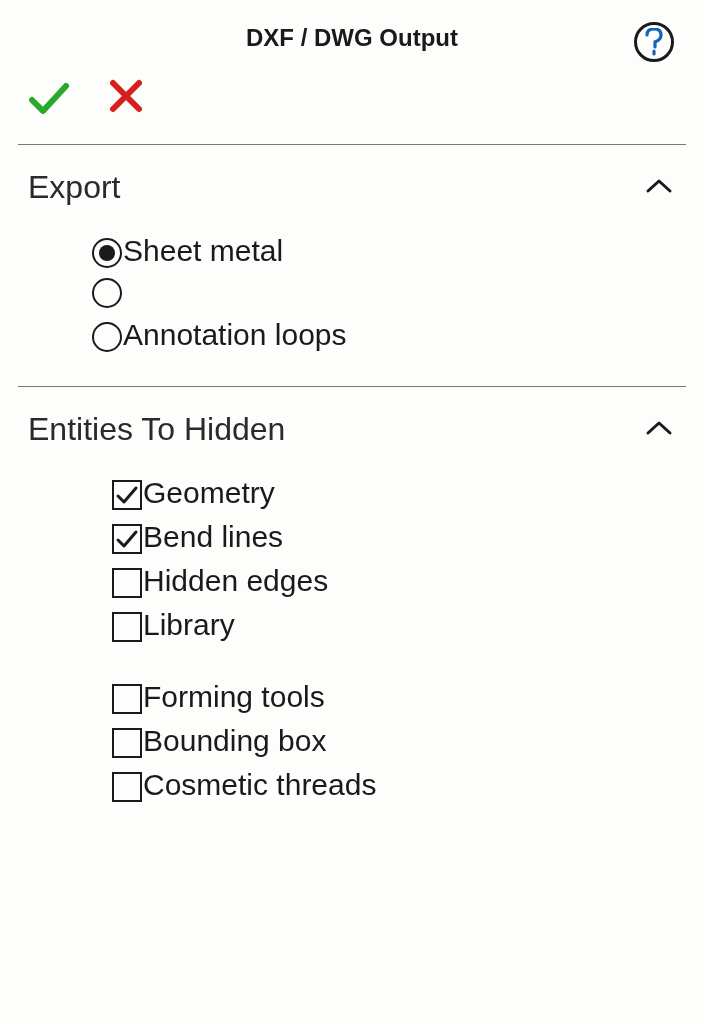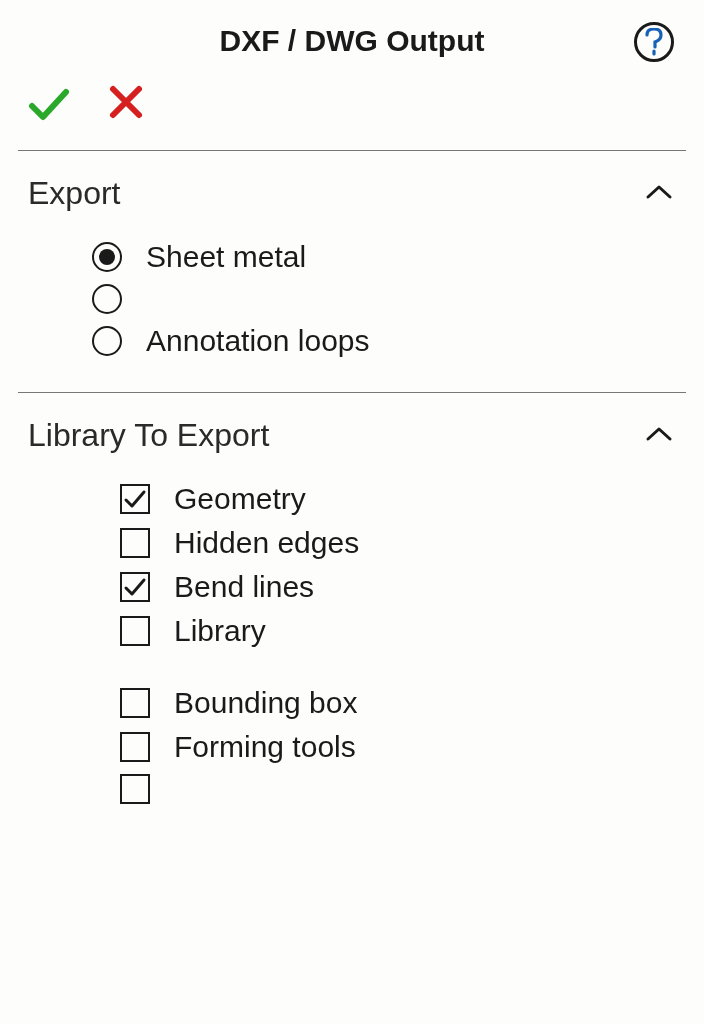--- a/index.html
+++ b/index.html
@@ -12,21 +12,21 @@
     overflow: hidden;
   }
   .header {
     display: flex;
     align-items: center;
     justify-content: center;
     position: relative;
     padding: 24px 20px 10px 20px;
   }
   .title {
-    font-size: 30px;
+    font-size: 24px;
     font-weight: 600;
     color: #1a1a1a;
   }
   .help {
     position: absolute;
     right: 30px;
     top: 22px;
     width: 40px;
     height: 40px;
     border: 3px solid #1a1a1a;
@@ -59,22 +59,22 @@
   }
   .section-title {
     font-size: 32px;
     font-weight: 400;
     color: #2a2a2a;
   }
   .chevron svg { width: 28px; height: 18px; }
   .opt-list { padding: 8px 0 24px 92px; }
   .radio-row, .check-row {
     display: flex;
-    align-items: center;
-    gap: 24px;
+    align-items: flex-end;
+    gap: 1px;
     margin: 10px 0;
     cursor: pointer;
   }
   .radio {
     width: 30px;
     height: 30px;
     border: 2.5px solid #1a1a1a;
     border-radius: 50%;
     display: flex;
     align-items: center;
@@ -85,21 +85,21 @@
     content: "";
     width: 16px;
     height: 16px;
     background: #1a1a1a;
     border-radius: 50%;
   }
   .opt-label {
     font-size: 30px;
     color: #1a1a1a;
   }
-  .chk-list { padding: 8px 0 20px 112px; margin-left: 8px; }
+  .chk-list { padding: 8px 0 20px 112px; }
   .chk {
     width: 30px;
     height: 30px;
     border: 2.5px solid #1a1a1a;
     display: flex;
     align-items: center;
     justify-content: center;
     flex-shrink: 0;
   }
   .chk svg { width: 24px; height: 24px; display: none; }
@@ -152,60 +152,61 @@
   </div>
   <div class="radio-row">
     <div class="radio"></div>
     <div class="opt-label">Annotation loops</div>
   </div>
 </div>
 
 <hr class="div">
 
 <div class="section-header">
-  <div class="section-title">Library To Export</div>
+  <div class="section-title">Entities To Hidden</div>
   <div class="chevron">
     <svg viewBox="0 0 28 18">
         <path d="M3 14 L14 4 L25 14" stroke="#1a1a1a" stroke-width="3" fill="none" stroke-linecap="round" stroke-linejoin="round"></path>
       </svg>
   </div>
 </div>
 
 <div class="chk-list">
   <div class="check-row">
     <div class="chk checked">
         <svg viewBox="0 0 24 24">
           <path d="M3 13 L9 19 L21 5" stroke="#1a1a1a" stroke-width="3" fill="none" stroke-linecap="round" stroke-linejoin="round"></path>
         </svg>
       </div>
     <div class="opt-label">Geometry</div>
   </div>
   <div class="check-row">
-    <div class="chk"></div>
-    <div class="opt-label">Hidden edges</div>
-  </div>
-  <div class="check-row">
     <div class="chk checked">
         <svg viewBox="0 0 24 24">
           <path d="M3 13 L9 19 L21 5" stroke="#1a1a1a" stroke-width="3" fill="none" stroke-linecap="round" stroke-linejoin="round"></path>
         </svg>
       </div>
     <div class="opt-label">Bend lines</div>
   </div>
   <div class="check-row">
     <div class="chk"></div>
+    <div class="opt-label">Hidden edges</div>
+  </div>
+  <div class="check-row">
+    <div class="chk"></div>
     <div class="opt-label">Library</div>
   </div>
 
   <div class="gap"></div>
 
   <div class="check-row">
     <div class="chk"></div>
+    <div class="opt-label">Forming tools</div>
+  </div>
+  <div class="check-row">
+    <div class="chk"></div>
     <div class="opt-label">Bounding box</div>
   </div>
   <div class="check-row">
     <div class="chk"></div>
-    <div class="opt-label">Forming tools</div>
-  </div>
-  <div class="check-row">
-    <div class="chk"></div>
+    <div class="opt-label">Cosmetic threads</div>
   </div>
 </div>
 
 </body></html>

